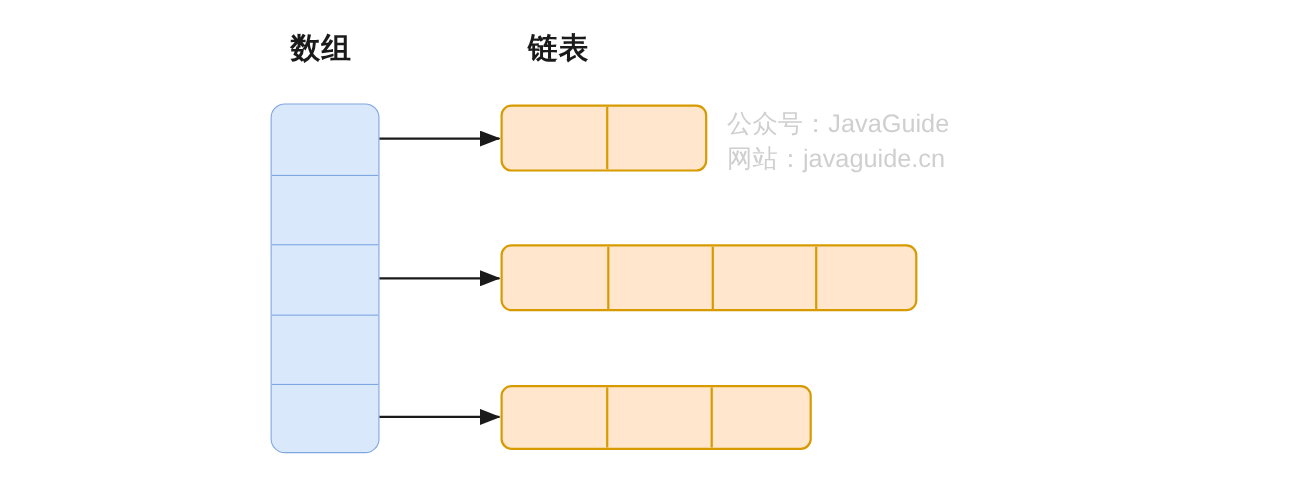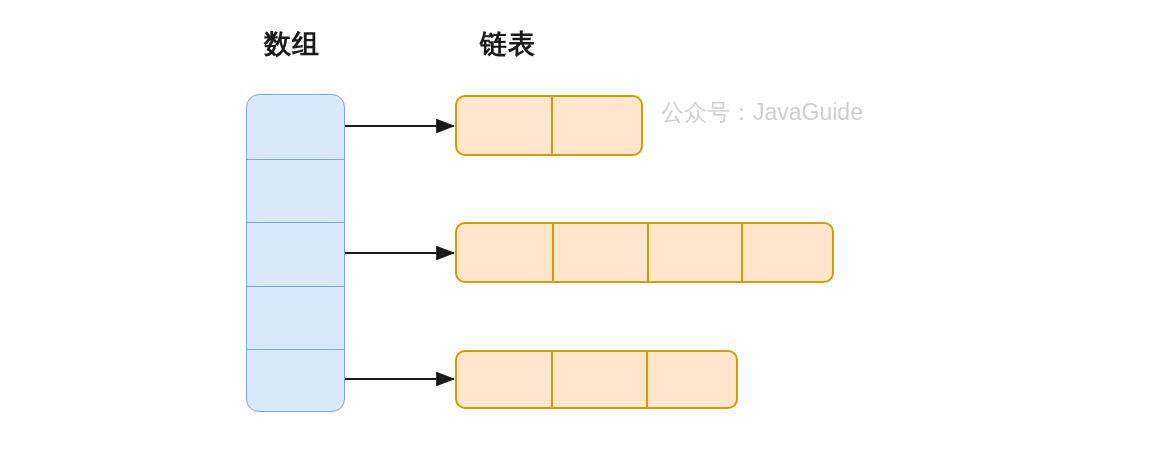--- a/index.html
+++ b/index.html
@@ -147,15 +147,16 @@
         <path d="M0,0 L9,3.5 L0,7 z" fill="#1a1a1a"></path>
       </marker>
     </defs>
     <line x1="345" y1="126" x2="454" y2="126" stroke="#1a1a1a" stroke-width="2.1" marker-end="url(#arrowhead)"></line>
     <line x1="345" y1="253" x2="454" y2="253" stroke="#1a1a1a" stroke-width="2.1" marker-end="url(#arrowhead)"></line>
     <line x1="345" y1="379" x2="454" y2="379" stroke="#1a1a1a" stroke-width="2.1" marker-end="url(#arrowhead)"></line>
   </svg>
 
   <div id="watermark">
     <span class="watermark-line">公众号：JavaGuide</span>
+    <span class="watermark-line">网站：javaguide.cn</span>
   </div>
 
 </div>
 
 </body></html>

